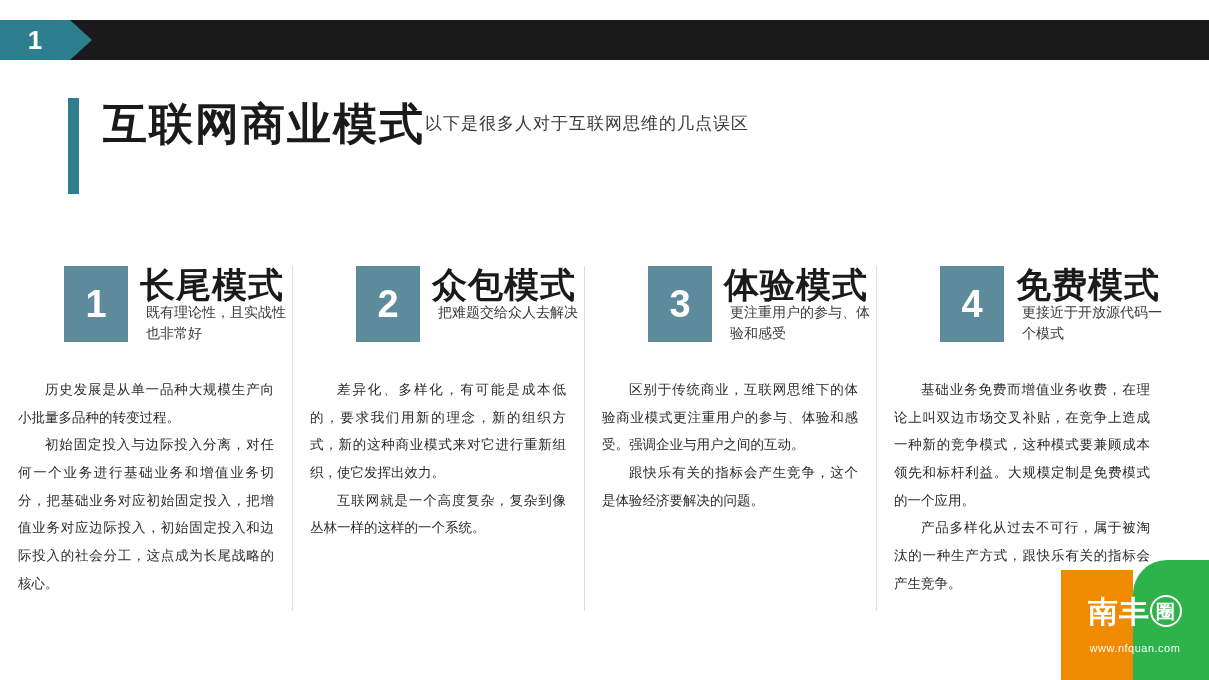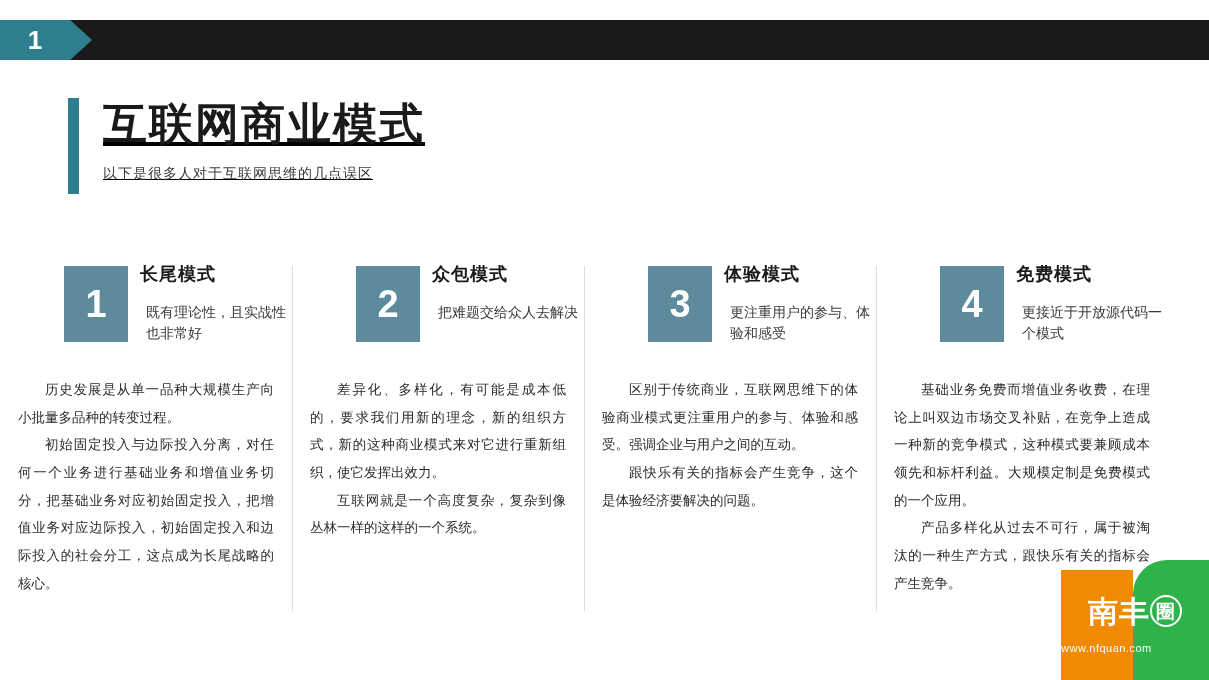--- a/index.html
+++ b/index.html
@@ -36,27 +36,27 @@
 
   
   .title-wrap {
     position: absolute; left: 68px; top: 98px;
     display: flex; align-items: stretch;
   }
   .title-bar {
     width: 11px; background: #2d7f8f; margin-right: 24px;
     height: 96px;
   }
-  .title-texts { display:flex; flex-direction: column; justify-content: flex-start; text-decoration: underline; }
+  .title-texts { display:flex; justify-content: flex-start; }
   .title-main {
     font-size: 44px; font-weight: bold; color: #1a1a1a;
     letter-spacing: 2px; line-height: 1.2;
   }
   .title-sub {
-    font-size: 14px; color: #3a3a3a; margin-top: 14px;
+    font-size: 17px; color: #3a3a3a; margin-top: 14px;
     letter-spacing: 1px;
   }
 
   
   .columns {
     position: absolute; left: 0; top: 258px;
     width: 1209px; height: 370px;
     display: flex;
   }
   .col {
@@ -76,21 +76,21 @@
     display:flex; align-items:center; justify-content:center;
     color:#fff; font-size: 38px; font-weight: bold;
   }
   .numbox.shadow::before {
     content:"";
     position:absolute; left:-12px; top:12px;
     width:64px; height:76px; background:#b9c6cc; z-index:-1;
   }
   .col-title {
     position: absolute; left: 122px; top: 4px;
-    font-size: 18px; font-weight: bold; color:#1a1a1a;
+    font-size: 35px; font-weight: bold; color:#1a1a1a;
     letter-spacing: 1px; white-space: nowrap;
   }
   .col-desc {
     position: absolute; left: 128px; top: 44px;
     font-size: 14px; color: #3a3a3a; line-height: 1.5;
     width: 150px;
   }
   .col-body {
     margin-top: 22px;
     font-size: 13.5px; color: #2b2b2b; line-height: 2.05;
@@ -117,21 +117,21 @@
     text-align:center; color:#fff;
     font-size: 30px; font-weight: bold; letter-spacing: 1px;
   }
   .logo-circle {
     display:inline-block; width: 32px; height:32px; line-height:30px;
     border: 2px solid #fff; border-radius: 50%;
     font-size: 19px; text-align:center; vertical-align: 4px;
   }
   .logo-url {
     position:absolute; left:0; top: 82px; width:148px;
-    color:#fff; font-size: 11px; letter-spacing: .5px;
+    text-align:center; color:#fff; font-size: 11px; letter-spacing: .5px;
   }
 </style>
 </head>
 <body>
 
 <div class="slide">
 
   <div class="topbar"></div>
   <div class="topbar-tag">
     <span>1</span>

